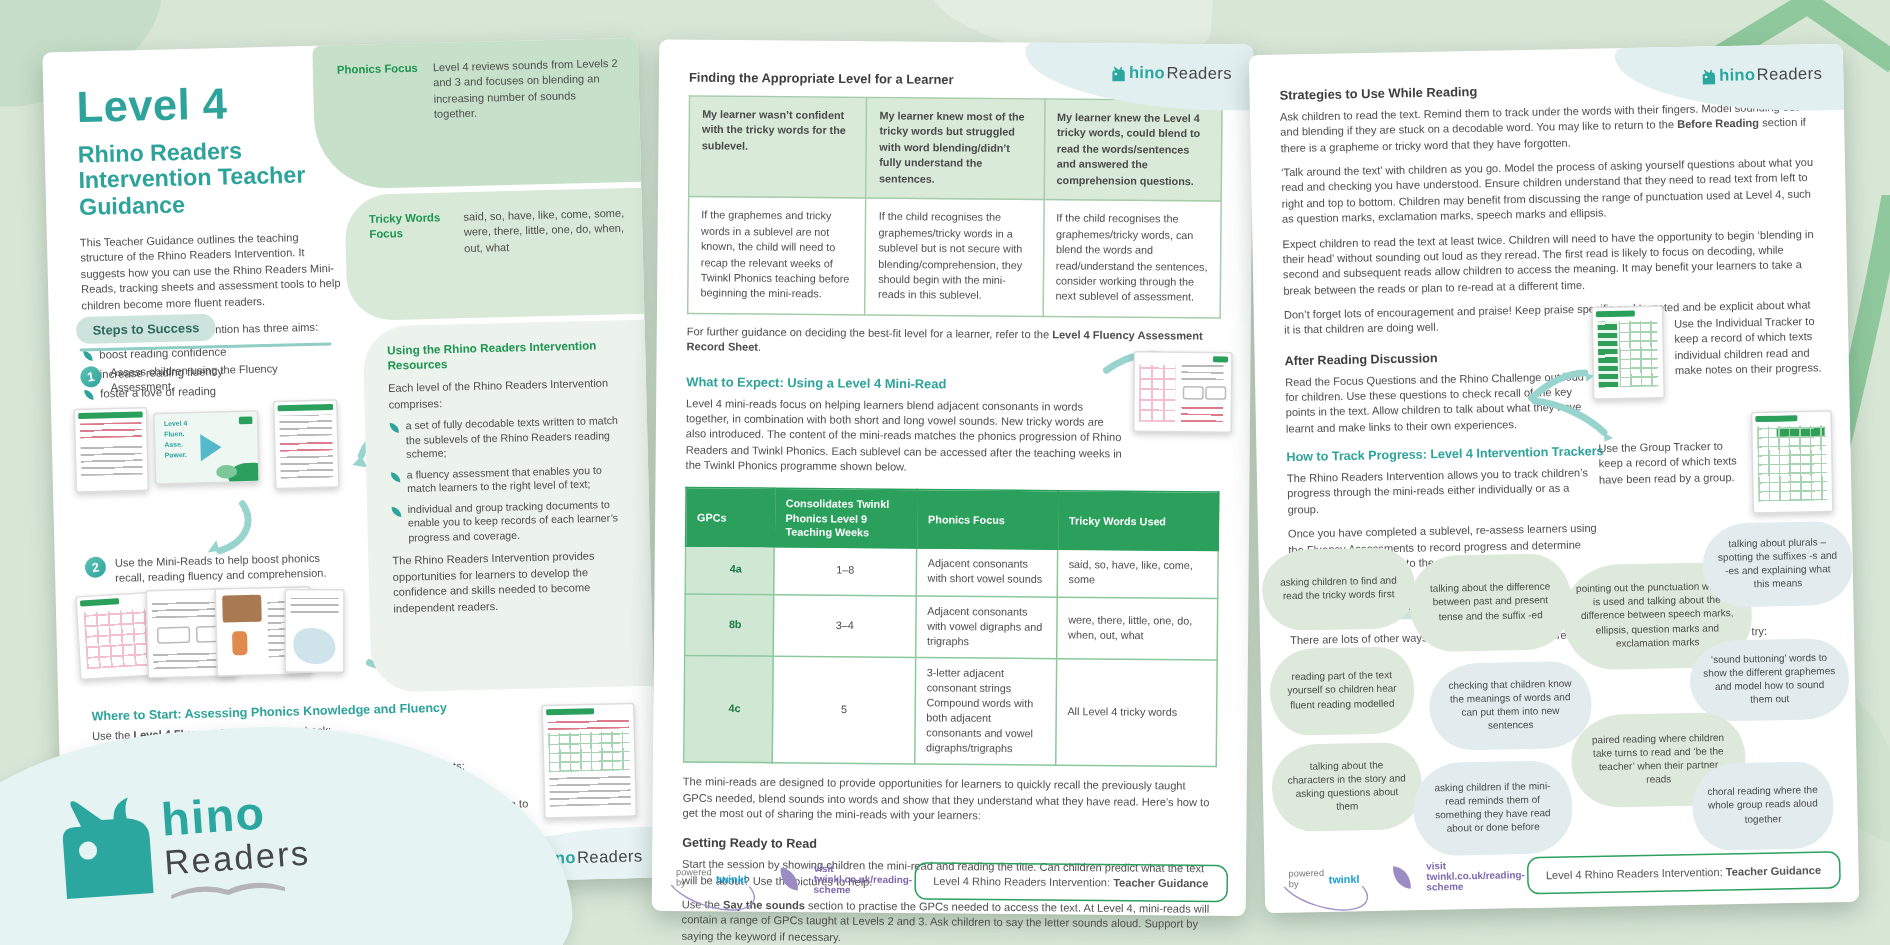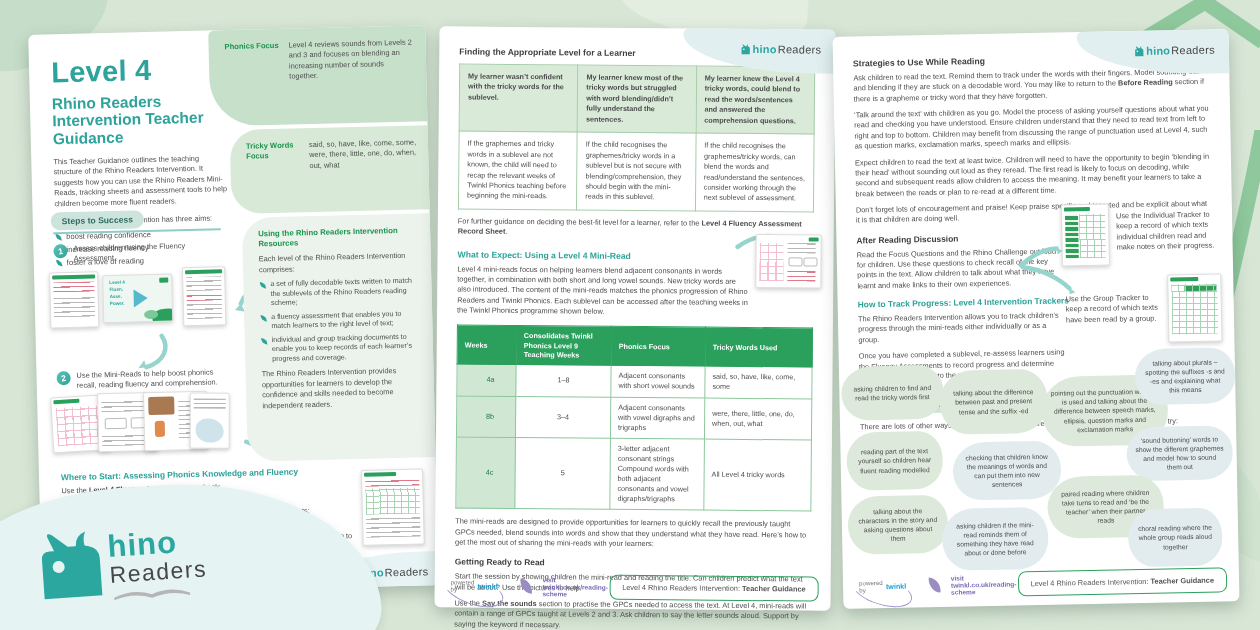--- a/index.html
+++ b/index.html
@@ -73,21 +73,21 @@
   .arrow polygon{fill:#96d4cd;}
   
   .pad{padding:16px 20px 0 20px;}
   table{border-collapse:collapse;}
   .ltab{width:356px;margin-top:7px;}
   .ltab td{border:1px solid #a6cdaa;font-size:7.2px;line-height:1.45;padding:7px 8px;vertical-align:top;width:33.3%;}
   .ltab tr.hd td{background:#d9ead9;font-weight:bold;color:#4a4a4a;}
   .gtab{width:356px;margin-top:9px;}
   .gtab th{background:#2ba05c;color:#fff;font-size:7.2px;text-align:left;padding:5px 7px;border:1px solid #2ba05c;line-height:1.3;}
   .gtab td{border:1px solid #8cc89c;font-size:7.2px;line-height:1.4;padding:5px 7px;vertical-align:middle;background:#fff;}
-  .gtab td.lv{background:#cfe7d3;color:#1e7a43;font-weight:normal;text-align:center;width:36px;padding-left:15px;}
+  .gtab td.lv{background:#cfe7d3;color:#1e7a43;font-weight:bold;text-align:center;width:36px;padding-left:15px;}
   .gtab td.wk{text-align:center;width:80px;}
   .gtab th.c1{width:36px;}.gtab th.c2{width:80px;}.gtab th.c4{width:92px;}
   
   .pfoot{position:absolute;left:16px;right:12px;bottom:7px;height:30px;display:flex;align-items:center;z-index:3;}
   .pw{font-size:6.2px;color:#7a7a7a;}
   .tw{font-size:7.2px;font-weight:bold;color:#18a0d8;margin-left:3px;}
   .fleaf{width:20px;height:14px;background:#9b8cc4;border-radius:0 100% 0 100%;margin:0 10px 0 22px;transform:rotate(6deg);}
   .flink{font-size:6.6px;font-weight:bold;color:#7b6ab2;}
   .docbox{margin-left:auto;border:1.5px solid #2da05e;border-radius:8px;padding:7px 12px;font-size:7.4px;color:#555;white-space:nowrap;}
   .farc{position:absolute;left:-8px;bottom:-4px;width:60px;height:26px;border:1.2px solid #a193cb;border-radius:50%;border-top-color:transparent;border-left-color:transparent;transform:rotate(18deg);}
@@ -305,21 +305,21 @@
     </tbody>
       </table>
     <p class="p" style="margin:7px 0 0;"><span>For further guidance on deciding the best-fit level for a learner, refer to the </span><b>Level 4 Fluency Assessment Record Sheet</b><span>.</span></p>
 
     <div class="tt" style="font-size:8.6px;margin-top:12px;">What to Expect: Using a Level 4 Mini-Read</div>
     <p class="p" style="margin:5px 0 0;width:292px;">Level 4 mini-reads focus on helping learners blend adjacent consonants in words together, in combination with both short and long vowel sounds. New tricky words are also introduced. The content of the mini-reads matches the phonics progression of Rhino Readers and Twinkl Phonics. Each sublevel can be accessed after the teaching weeks in the Twinkl Phonics programme shown below.</p>
 
     <table class="gtab">
       <tbody>
           <tr>
-        <th class="c1">Weeks</th>
+        <th class="c1">GPCs</th>
         <th class="c2">Consolidates Twinkl Phonics Level 9 Teaching Weeks</th>
         <th>Phonics Focus</th>
         <th class="c4">Tricky Words Used</th>
       </tr>
       <tr>
         <td class="lv">4a</td>
         <td class="wk">1–8</td>
         <td>Adjacent consonants with short vowel sounds</td>
         <td>said, so, have, like, come, some</td>
       </tr>

